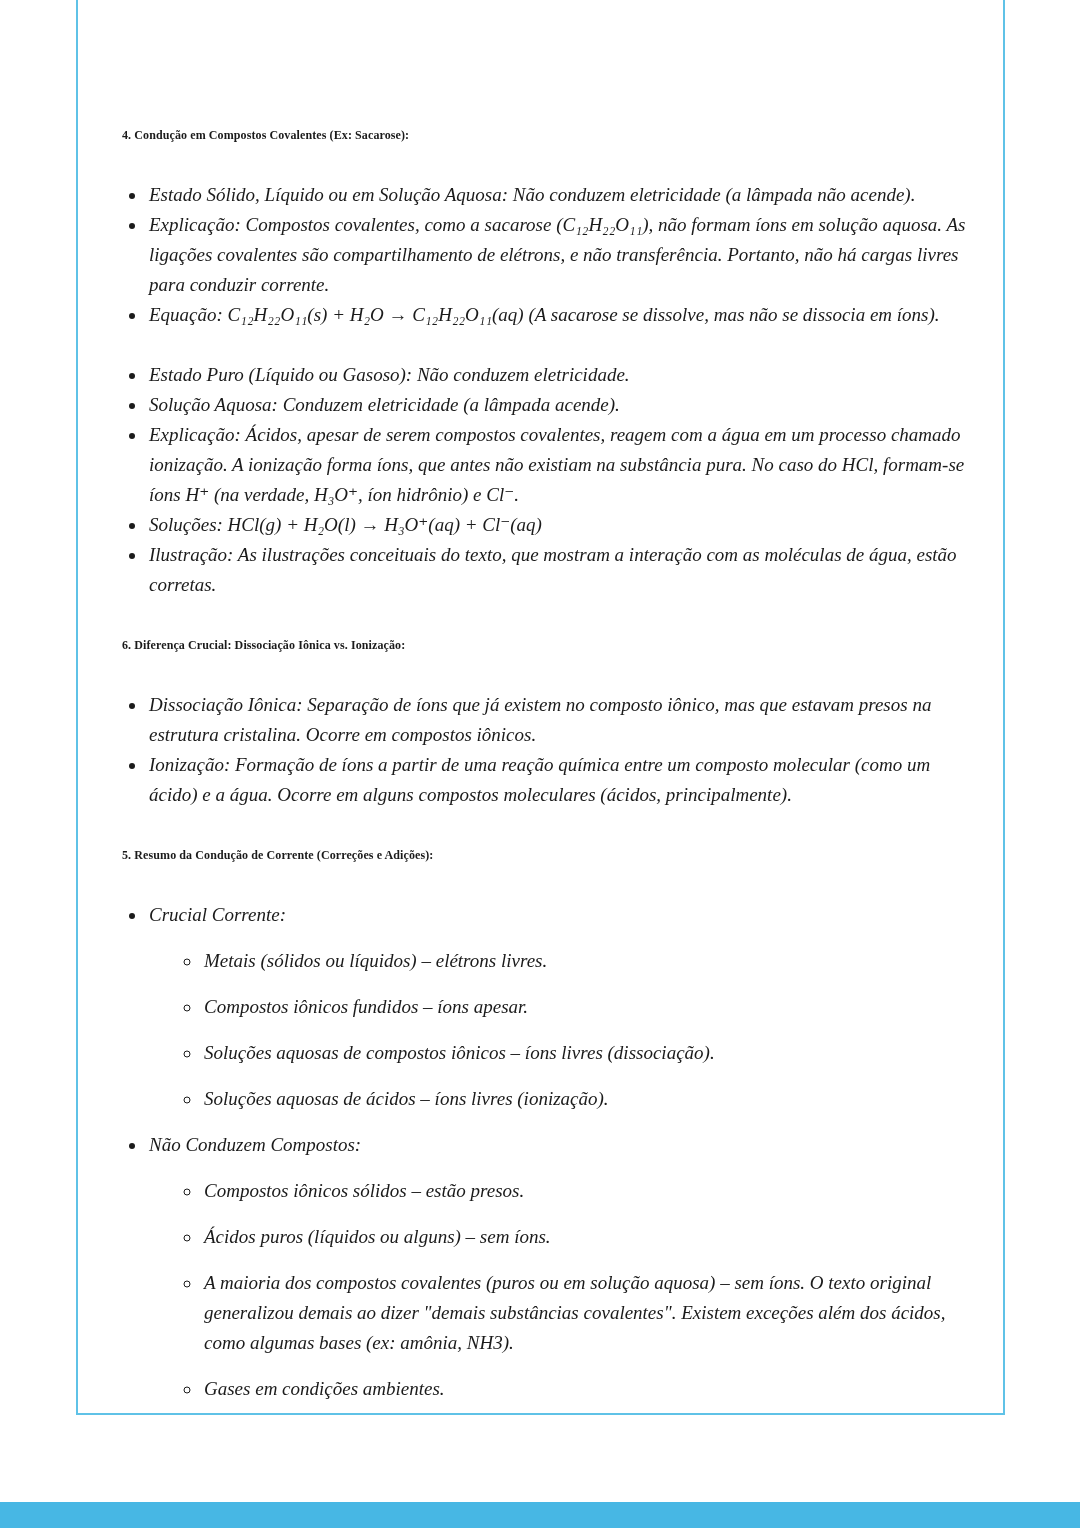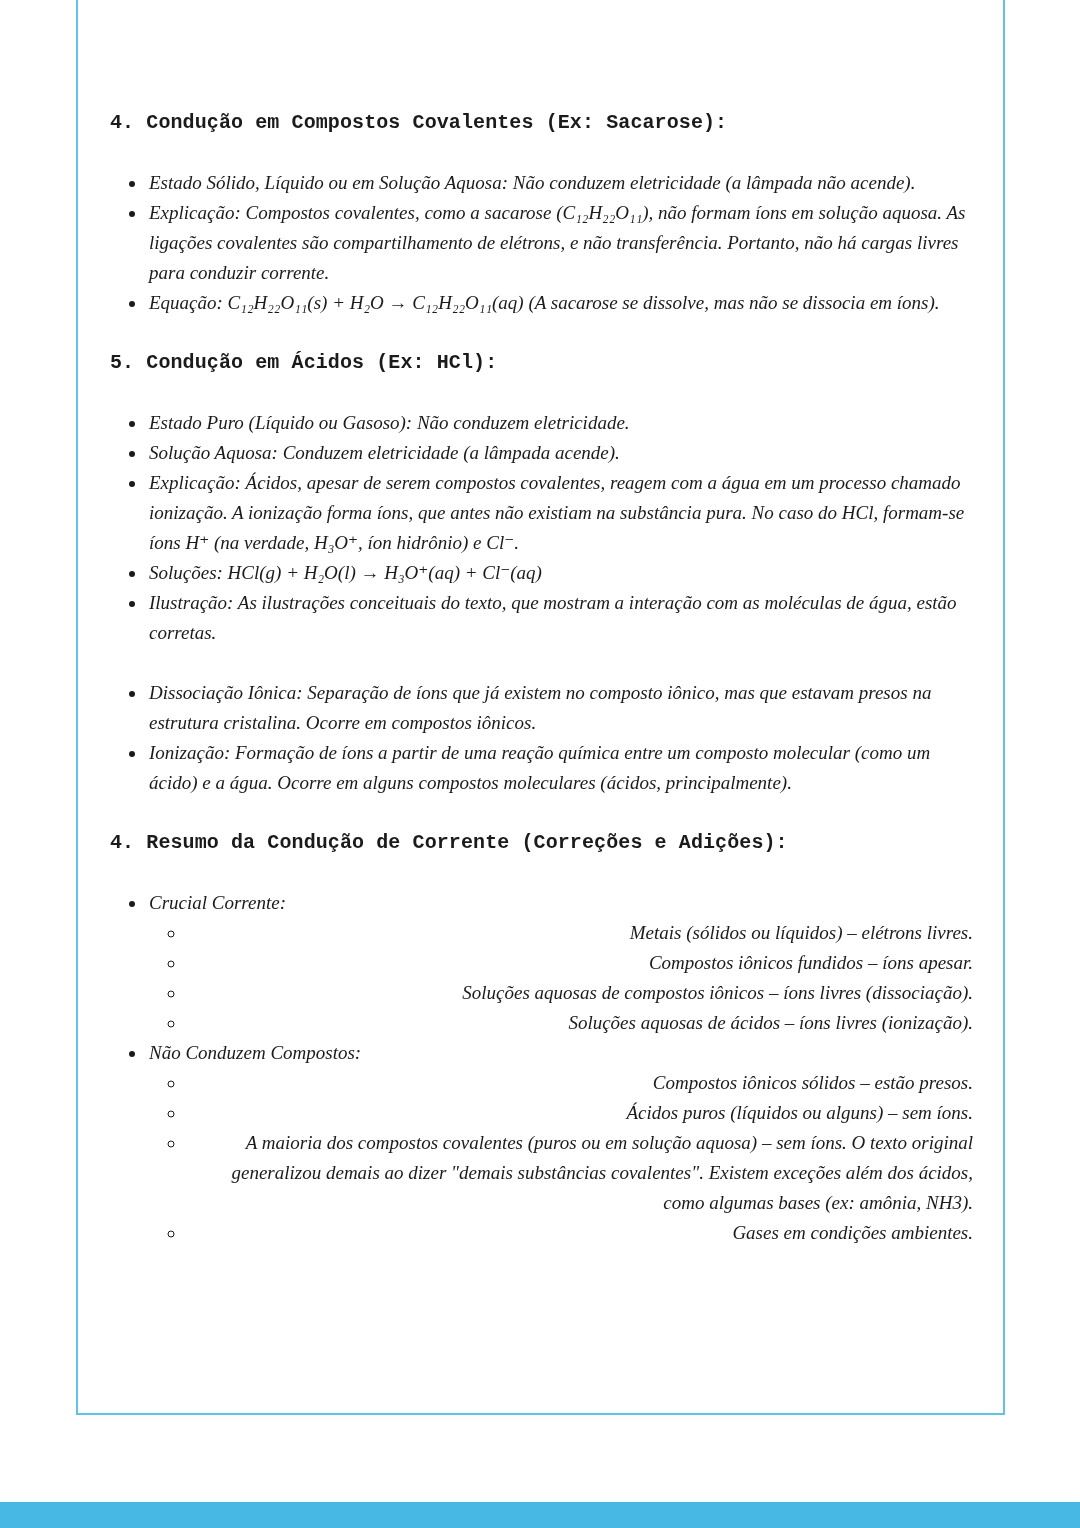--- a/index.html
+++ b/index.html
@@ -22,40 +22,39 @@
     border: 2px solid var(--frame-border, #5fc2e7);
     background: #ffffff;
   }
   .doc-content {
     padding: 146px 30px 0 32px;
     font-size: 19px;
     line-height: 30px;
   }
   .doc-section { margin: 0 0 30px 0; }
   .section-heading {
-    font-size: 20px;
+    font-size: 12px;
     font-weight: bold;
-    margin: 0;
+    margin: 12px;
     line-height: 30px;
     letter-spacing: 0.1px;
-    font-family: Liberation Mono, monospace;
   }
   ul.bullet-list {
     list-style: disc outside;
     margin: 30px 0 0 0;
     padding: 0 0 0 37px;
     font-style: italic;
   }
   ul.bullet-list > li { margin: 0; padding: 0 0 0 2px; }
   ul.sub-list {
     list-style: circle outside;
     margin: 0;
     padding: 0 0 0 37px;
   }
-  ul.sub-list > li { margin: 0; padding: 0 0 0 2px; text-align: right; }
+  ul.sub-list > li { margin: 16px; padding: 0 0 0 2px; }
   .bottom-bar {
     position: absolute;
     left: 0;
     bottom: 0;
     width: 100%;
     height: 26px;
     background: var(--bottom-bar, #47b7e4);
   }
 </style>
 </head>
@@ -65,37 +64,37 @@
   <div class="doc-content">
       <section class="doc-section">
         <h2 class="section-heading">4. Condução em Compostos Covalentes (Ex: Sacarose):</h2>
         <ul class="bullet-list">
           <li><span>Estado Sólido, Líquido ou em Solução Aquosa: Não conduzem eletricidade (a lâmpada não acende).</span></li>
           <li><span>Explicação: Compostos covalentes, como a sacarose (C₁₂H₂₂O₁₁), não formam íons em solução aquosa. As ligações covalentes são compartilhamento de elétrons, e não transferência. Portanto, não há cargas livres para conduzir corrente.</span></li>
           <li><span>Equação: C₁₂H₂₂O₁₁(s) + H₂O → C₁₂H₂₂O₁₁(aq) (A sacarose se dissolve, mas não se dissocia em íons).</span></li>
         </ul>
       </section>
       <section class="doc-section">
-        <h2 class="section-heading">5. Condução em Ácidos (Ex: HCl):</h2>
         <ul class="bullet-list">
           <li><span>Estado Puro (Líquido ou Gasoso): Não conduzem eletricidade.</span></li>
           <li><span>Solução Aquosa: Conduzem eletricidade (a lâmpada acende).</span></li>
           <li><span>Explicação: Ácidos, apesar de serem compostos covalentes, reagem com a água em um processo chamado ionização. A ionização forma íons, que antes não existiam na substância pura. No caso do HCl, formam-se íons H⁺ (na verdade, H₃O⁺, íon hidrônio) e Cl⁻.</span></li>
           <li><span>Soluções: HCl(g) + H₂O(l) → H₃O⁺(aq) + Cl⁻(aq)</span></li>
           <li><span>Ilustração: As ilustrações conceituais do texto, que mostram a interação com as moléculas de água, estão corretas.</span></li>
         </ul>
       </section>
       <section class="doc-section">
+        <h2 class="section-heading">6. Diferença Crucial: Dissociação Iônica vs. Ionização:</h2>
         <ul class="bullet-list">
           <li><span>Dissociação Iônica: Separação de íons que já existem no composto iônico, mas que estavam presos na estrutura cristalina. Ocorre em compostos iônicos.</span></li>
           <li><span>Ionização: Formação de íons a partir de uma reação química entre um composto molecular (como um ácido) e a água. Ocorre em alguns compostos moleculares (ácidos, principalmente).</span></li>
         </ul>
       </section>
       <section class="doc-section">
-        <h2 class="section-heading">4. Resumo da Condução de Corrente (Correções e Adições):</h2>
+        <h2 class="section-heading">5. Resumo da Condução de Corrente (Correções e Adições):</h2>
         <ul class="bullet-list">
           <li><span>Crucial Corrente:</span><ul class="sub-list">
               <li><span>Metais (sólidos ou líquidos) – elétrons livres.</span></li>
               <li><span>Compostos iônicos fundidos – íons apesar.</span></li>
               <li><span>Soluções aquosas de compostos iônicos – íons livres (dissociação).</span></li>
               <li><span>Soluções aquosas de ácidos – íons livres (ionização).</span></li>
             </ul></li>
           <li><span>Não Conduzem Compostos:</span><ul class="sub-list">
               <li><span>Compostos iônicos sólidos – estão presos.</span></li>
               <li><span>Ácidos puros (líquidos ou alguns) – sem íons.</span></li>

